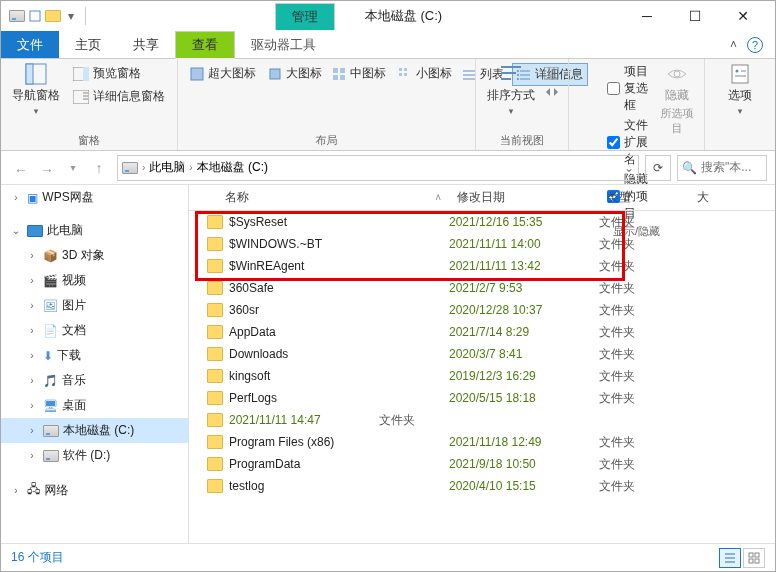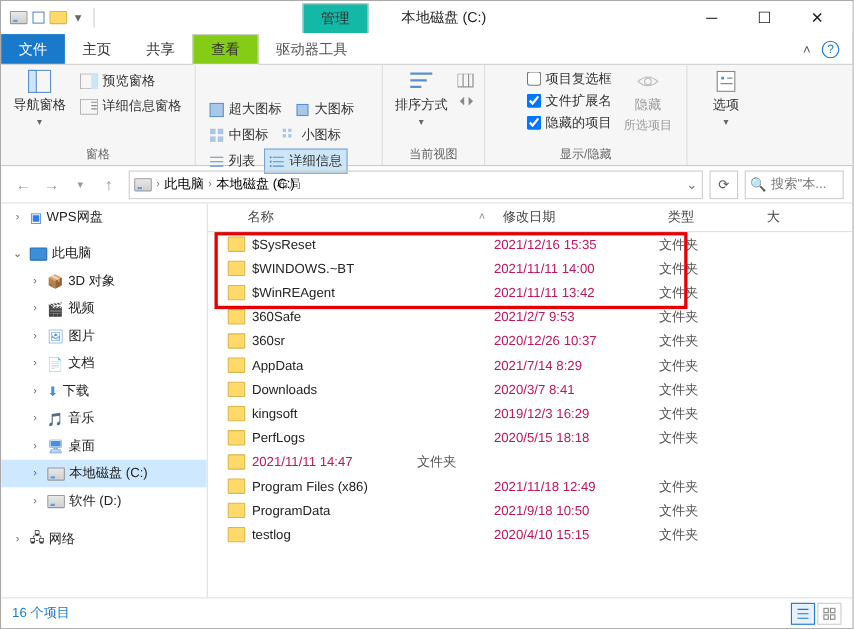--- a/index.html
+++ b/index.html
@@ -45,21 +45,21 @@
 .colhdr { display: flex; border-bottom: 1px solid #e0e0e0; height: 26px; align-items: center; color: #444; font-size: 12px; }
 .colhdr .c { padding: 0 8px; display: flex; align-items: center; gap: 4px; }
 .c-name { width: 260px; padding-left: 36px !important; }
 .c-date { width: 150px; }
 .c-type { width: 90px; }
 .c-size { width: 40px; }
 .rows { flex: 1; overflow-y: auto; position: relative; }
 .row { display: flex; height: 22px; align-items: center; font-size: 12px; color: #222; }
 .row .icon { width: 16px; height: 14px; background: #ffd96a; border: 1px solid #dcb84a; border-radius: 1px; margin: 0 6px 0 18px; }
 .row .nm { width: 220px; }
-.row .dt { width: 150px; color: #be185d; }
+.row .dt { width: 150px; color: #4d7c0f; }
 .row .tp { width: 90px; color: #555; }
 .highlight { position: absolute; border: 3px solid #e40000; pointer-events: none; left: 6px; top: 0px; width: 430px; height: 70px; }
 .status { height: 28px; border-top: 1px solid #e0e0e0; display: flex; align-items: center; padding: 0 10px; font-size: 12px; color: #1979ca; }
 .status .spacer { flex: 1; }
 .viewsw { display: flex; gap: 2px; }
 .viewsw .vs { width: 22px; height: 20px; border: 1px solid #ccc; display: flex; align-items: center; justify-content: center; }
 .viewsw .vs.active { border-color: #1979ca; background: #e5f1fb; }
 svg { display: block; }
 .drive-ico { width: 16px; height: 12px; background: linear-gradient(#e8e8e8,#cfcfcf); border: 1px solid #999; border-radius: 1px; position: relative; }
 .drive-ico:after { content:""; position:absolute; left:2px; bottom:1px; width:4px; height:2px; background:#5aa0e8; }
@@ -135,21 +135,21 @@
               <line x1="10" y1="9" x2="15" y2="9" stroke="#888"></line>
             </svg>
             <span>详细信息窗格</span>
           </div>
       </div>
     </div>
     <div class="label">窗格</div>
   </div>
 
   <div class="group" style="min-width:170px">
-    <div class="body" style="flex-direction:column;gap:2px;margin-top:26px;">
+    <div class="body" style="gap:2px;">
       <div style="display:flex;gap:4px;">
         <div class="smbtn">
             <svg width="14" height="14">
               <rect x="1" y="1" width="12" height="12" fill="#a9c8e8" stroke="#5a8fc8"></rect>
             </svg>
             <span>超大图标</span>
           </div>
         <div class="smbtn">
             <svg width="14" height="14">
               <rect x="2" y="2" width="10" height="10" fill="#a9c8e8" stroke="#5a8fc8"></rect>
@@ -395,21 +395,21 @@
         </div>
         <div class="row">
           <span class="icon"></span>
           <span class="nm">360Safe</span>
           <span class="dt">2021/2/7 9:53</span>
           <span class="tp">文件夹</span>
         </div>
         <div class="row">
           <span class="icon"></span>
           <span class="nm">360sr</span>
-          <span class="dt">2020/12/26 10:37</span>
+          <span class="dt">2020/12/28 10:37</span>
           <span class="tp">文件夹</span>
         </div>
         <div class="row">
           <span class="icon"></span>
           <span class="nm">AppData</span>
           <span class="dt">2021/7/14 8:29</span>
           <span class="tp">文件夹</span>
         </div>
         <div class="row">
           <span class="icon"></span>

